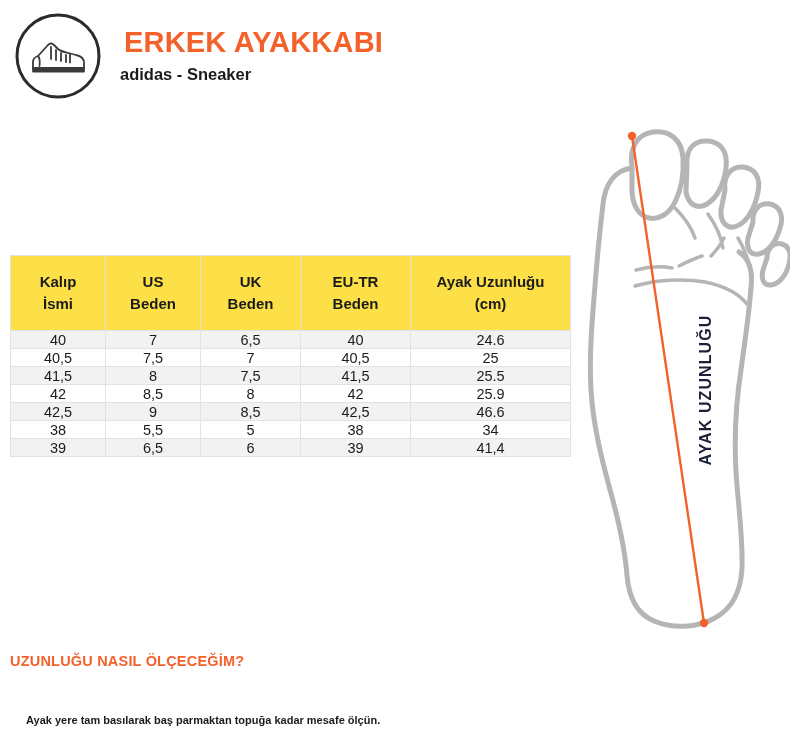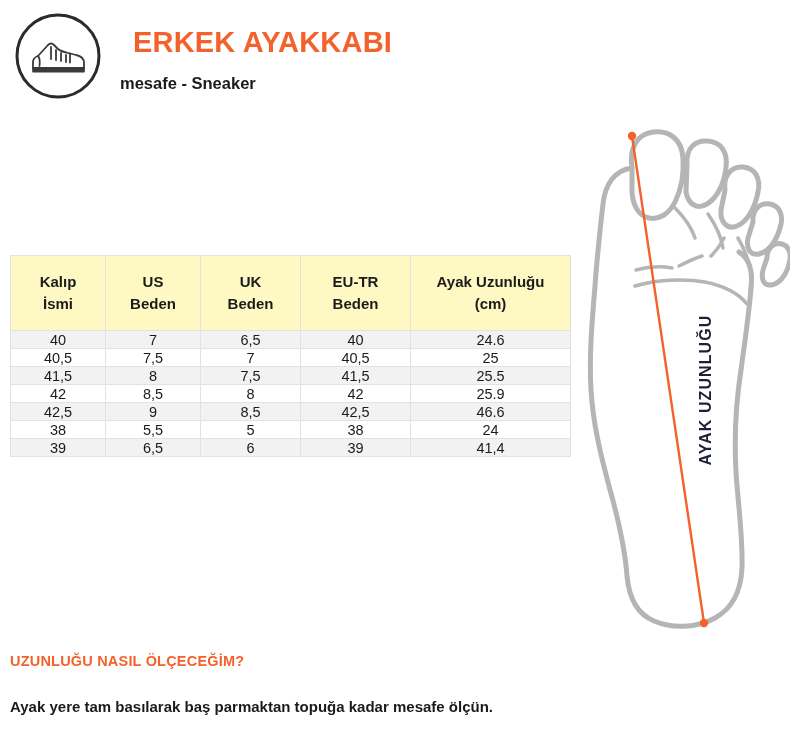--- a/index.html
+++ b/index.html
@@ -40,21 +40,21 @@
     justify-content: center;
     gap: 2px;
     padding-bottom: 4px;
   }
   .title {
     font-size: 29px;
     font-weight: bold;
     letter-spacing: 0.2px;
     line-height: 1.1;
     color: #f4622c;
-    margin: 13px;
+    margin: 4px;
     white-space: nowrap;
   }
   .subtitle {
     font-size: 16.5px;
     font-weight: bold;
     color: #1b1b1b;
     margin: 0;
     line-height: 1.2;
     white-space: nowrap;
   }
@@ -69,21 +69,21 @@
     table-layout: fixed;
     font-size: 14.5px;
   }
   .size-table th,
   .size-table td {
     border: 1px solid #e2e2e2;
     text-align: center;
     color: #1b1b1b;
   }
   .size-table thead th {
-    background: #fef9c3;
+    background: #fde047;
     font-weight: bold;
     font-size: 15px;
     height: 75px;
     line-height: 1.45;
     padding: 4px 3px;
     vertical-align: middle;
   }
   .size-table tbody td {
     height: 18px;
     padding: 0 3px;
@@ -132,24 +132,24 @@
     font-weight: bold;
     color: #f4622c;
     letter-spacing: 0.2px;
     margin: 0;
     white-space: nowrap;
   }
   .footer-note {
     position: absolute;
     left: 10px;
     top: 698px;
-    font-size: 15px;
+    font-size: 11px;
     font-weight: bold;
     color: #1b1b1b;
-    margin: 0;
+    margin: 16px;
     white-space: nowrap;
   }
 </style>
 </head>
 <body>
 
 <div class="header">
   <div class="brand-icon-wrap">
     <svg width="88" height="88" viewBox="0 0 88 88" aria-hidden="true">
       <circle cx="44" cy="44" r="41" fill="none" stroke="#2b2b2b" stroke-width="3"></circle>
@@ -162,21 +162,21 @@
         <path d="M42 38 L42 48"></path>
         <path d="M47 41 L47 49"></path>
         <path d="M52 43 L52 50"></path>
         <path d="M24 44 C26 46 26 50 25.5 54"></path>
         <path d="M56 41.5 L56 50.5"></path>
       </g>
     </svg>
   </div>
   <div class="header-text">
     <h1 class="title">ERKEK AYAKKABI</h1>
-    <p class="subtitle">mesafe - Sneaker</p>
+    <p class="subtitle">adidas - Sneaker</p>
   </div>
 </div>
 
 <table class="size-table">
   <colgroup>
     <col class="col-0">
       <col class="col-1">
       <col class="col-2">
       <col class="col-3">
       <col class="col-4">
@@ -239,21 +239,21 @@
       <td>9</td>
       <td>8,5</td>
       <td>42,5</td>
       <td>46.6</td>
     </tr>
     <tr>
       <td>38</td>
       <td>5,5</td>
       <td>5</td>
       <td>38</td>
-      <td>24</td>
+      <td>34</td>
     </tr>
     <tr>
       <td>39</td>
       <td>6,5</td>
       <td>6</td>
       <td>39</td>
       <td>41,4</td>
     </tr>
   </tbody>
 </table>

